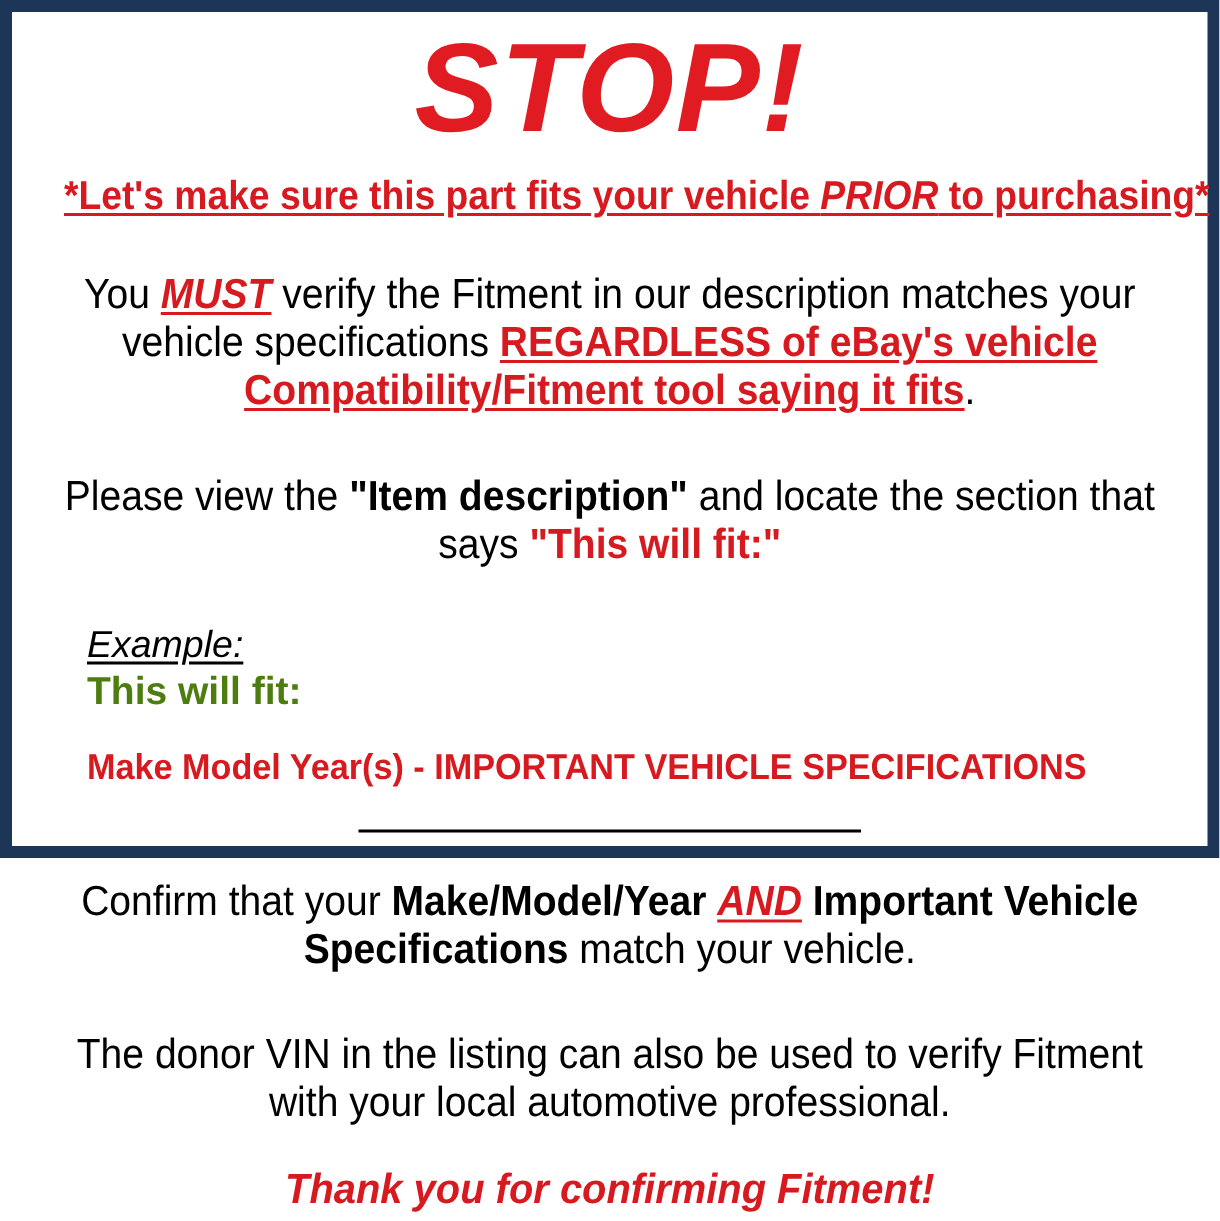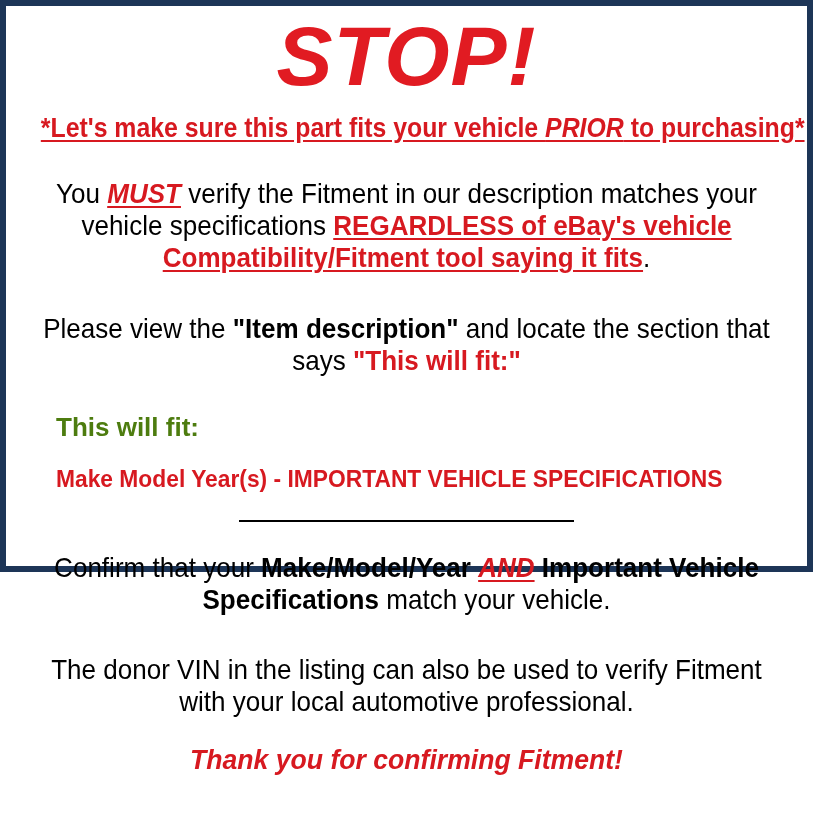--- a/index.html
+++ b/index.html
@@ -13,21 +13,21 @@
     height: 814px;
     overflow: hidden;
     font-family: "Liberation Sans", sans-serif;
   }
 
   #notice-card {
     box-sizing: border-box;
     width: 813px;
     height: 572px;
     background: #ffffff;
-    border: 6px solid #0369a1;
+    border: 8px solid #0369a1;
     position: relative;
   }
 
   #notice-inner {
     box-sizing: border-box;
     width: 100%;
     height: 100%;
     padding: 0 3px;
     text-align: center;
   }
@@ -161,20 +161,21 @@
 
     <h1 class="stop-heading">STOP!</h1>
 
     <p class="sub-headline"><span class="u">*Let's make sure this part fits your vehicle </span><span class="u ital">PRIOR</span><span class="u"> to purchasing*</span></p>
 
     <p class="para p-must"><span>You </span><span class="r b i un">MUST</span><span> verify the Fitment in our description matches your vehicle specifications </span><span class="r b un">REGARDLESS of eBay's vehicle Compatibility/Fitment tool saying it fits</span><span>.</span></p>
 
     <p class="para p-please"><span>Please view the </span><span class="b">"Item description"</span><span> and locate the section that says </span><span class="r b">"This will fit:"</span></p>
 
     <div class="example-block">
+      <p style="margin:0;"><span class="example-label">Example:</span></p>
       <p class="example-fit">This will fit:</p>
       <p class="example-spec">Make Model Year(s) - IMPORTANT VEHICLE SPECIFICATIONS</p>
     </div>
 
     <div class="rule-wrap">
       <span class="rule"></span>
     </div>
 
     <p class="para p-confirm"><span>Confirm that your </span><span class="b">Make/Model/Year</span><span>&nbsp;</span><span class="r b i un">AND</span><span>&nbsp;</span><span class="b">Important Vehicle Specifications</span><span> match your vehicle.</span></p>
 

